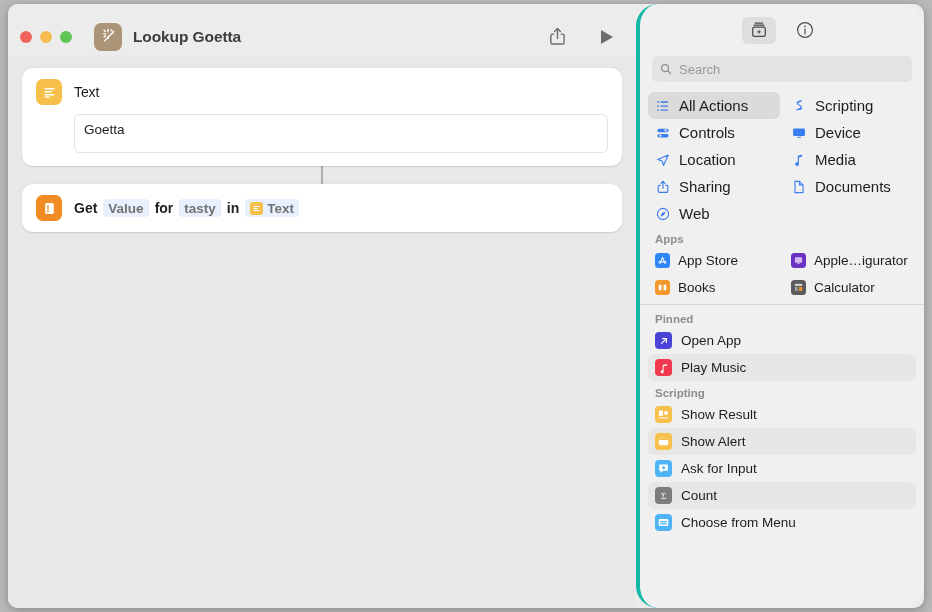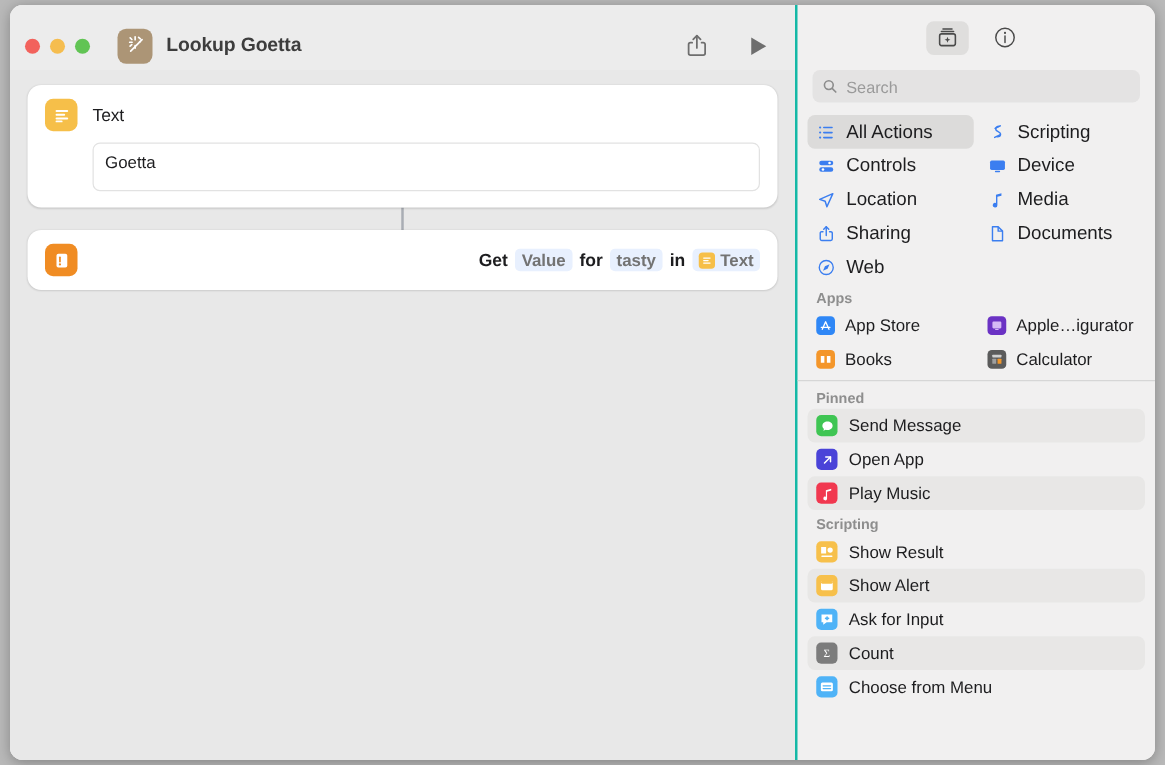--- a/index.html
+++ b/index.html
@@ -108,21 +108,21 @@
   }
 
   .connector {
     width: 2px; height: 18px;
     background: #a9adb4;
     margin: 0 auto;
   }
 
   .card-get {
     padding: 11px 14px;
-    display: flex; align-items: center; justify-content: space-between;
+    display: flex; align-items: center;
   }
   .get-line {
     margin-left: 12px;
     display: flex; align-items: center; gap: 6px;
     font-size: 14px;
     color: #1d1d1f;
   }
   .kw { font-weight: bold; color: #1d1d1f; }
   .token {
     background: #e8f0fe;
@@ -139,24 +139,25 @@
     background: #f6bf49;
     display: inline-flex; align-items: center; justify-content: center;
     flex: none;
   }
 
   
   .sidebar {
     width: 288px;
     height: 100%;
     background: #f1f0f0;
-    border-left: 2px solid #14b8a6;
+    border-left: 4px solid #14b8a6;
     display: flex;
     flex-direction: column;
     position: relative;
+    border-radius: 22px;
   }
   .sb-toolbar {
     height: 52px;
     display: flex; align-items: center; justify-content: center;
     gap: 12px;
   }
   .sb-tool {
     width: 34px; height: 27px;
     border-radius: 6px;
     display: flex; align-items: center; justify-content: center;
@@ -515,28 +516,20 @@
           </span>
           <span>Calculator</span>
         </div>
       </div>
     </div>
 
     <div class="list-scroll">
 
       <div class="group-label">Pinned</div>
 
-      <div class="row alt">
-        <span class="row-ic" style="background:#3fc553">
-          <svg width="12" height="12" viewBox="0 0 12 12">
-              <path d="M6 2.2c2.3 0 4.1 1.5 4.1 3.4S8.3 9 6 9c-.5 0-1-.07-1.45-.2L2.6 9.6l.6-1.45C2.35 7.5 1.9 6.6 1.9 5.6c0-1.9 1.8-3.4 4.1-3.4z" fill="#fff"></path>
-            </svg>
-        </span>
-        <span>Send Message</span>
-      </div>
 
       <div class="row">
         <span class="row-ic" style="background:#4a43d8">
           <svg width="12" height="12" viewBox="0 0 12 12" fill="none" stroke="#fff" stroke-width="1.2" stroke-linecap="round" stroke-linejoin="round">
               <line x1="3.6" y1="8.4" x2="8.4" y2="3.6"></line>
               <path d="M4.6 3.6h3.8v3.8"></path>
             </svg>
         </span>
         <span>Open App</span>
       </div>

